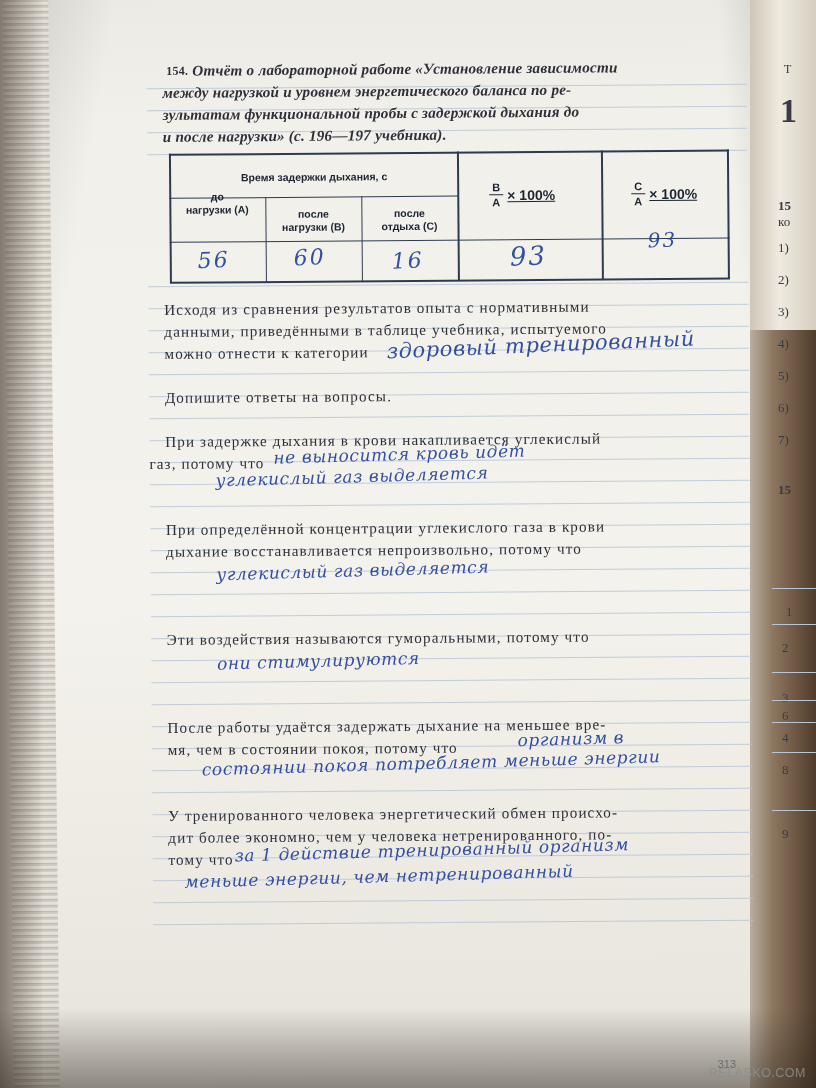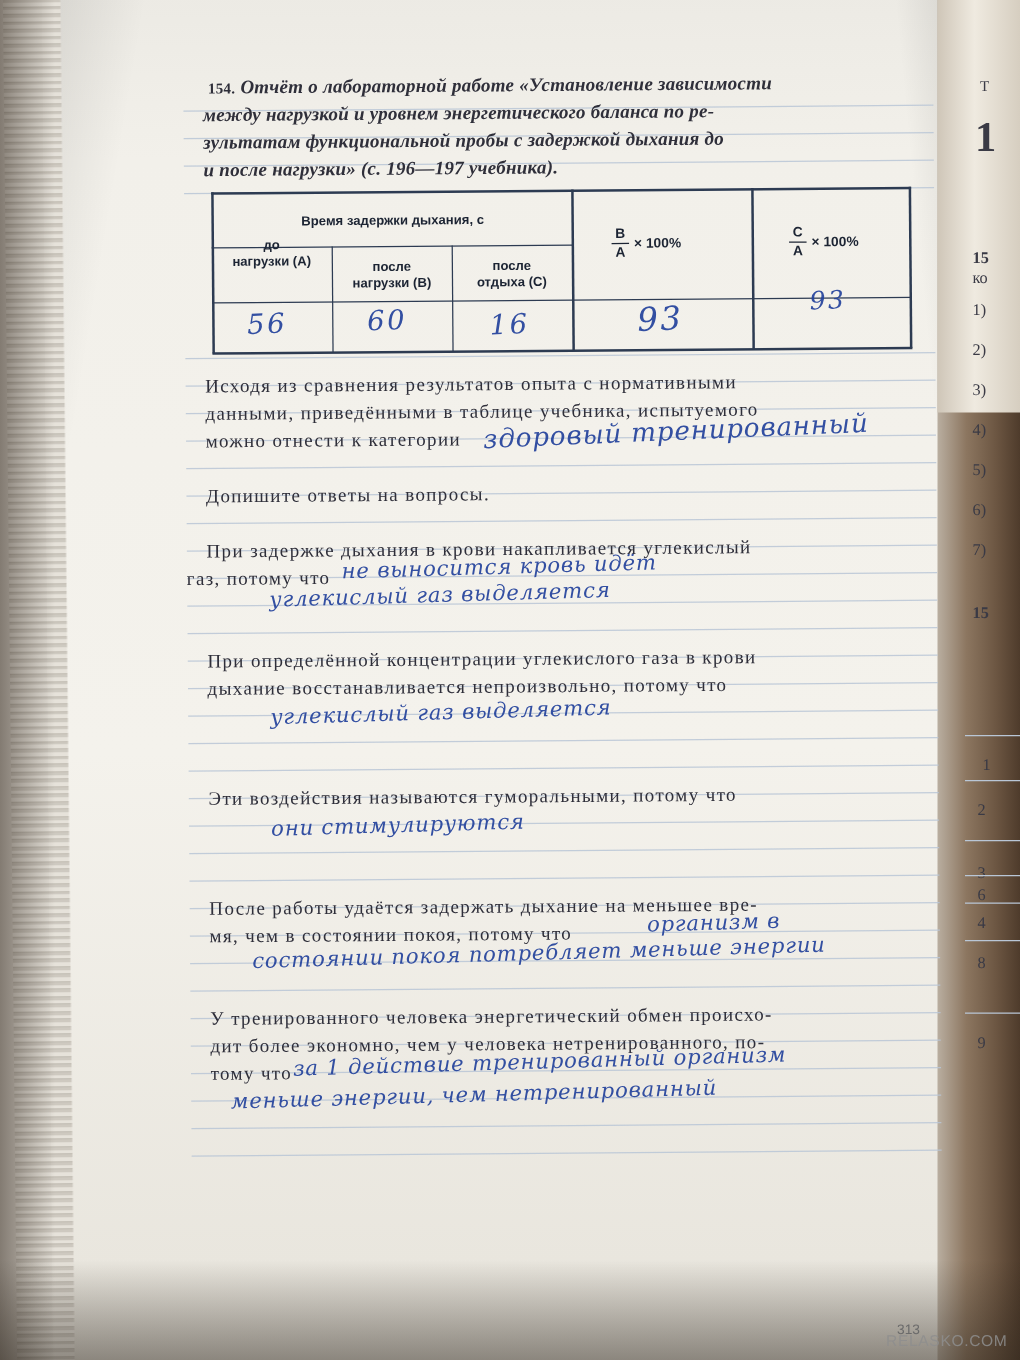--- a/index.html
+++ b/index.html
@@ -154,21 +154,21 @@
     text-align: center;
     font-family: "Liberation Sans", sans-serif;
     font-size: 11px;
     font-weight: bold;
     color: #1c2433;
   }
   .frac .n { display: block; }
   .frac .bar { display: block; border-top: 1px solid #1c2433; width: 14px; margin: 1px auto; }
   .frac .d { display: block; }
   .fracwrap { position: absolute; display: flex; align-items: center; gap: 4px; }
-  .x100 { font-family: "Liberation Sans", sans-serif; font-size: 11px; font-weight: bold; color:#1c2433; }
+  .x100 { font-family: "Liberation Sans", sans-serif; font-size: 14px; font-weight: bold; color:#1c2433;text-decoration:underline; }
 
   
   .rtext {
     position: absolute;
     color: #3a3a45;
     font-family: "Liberation Serif", serif;
     font-size: 13px;
   }
   .rnum { font-weight: bold; }
   .rline { position: absolute; background: #b9c6d6; height: 1px; }

